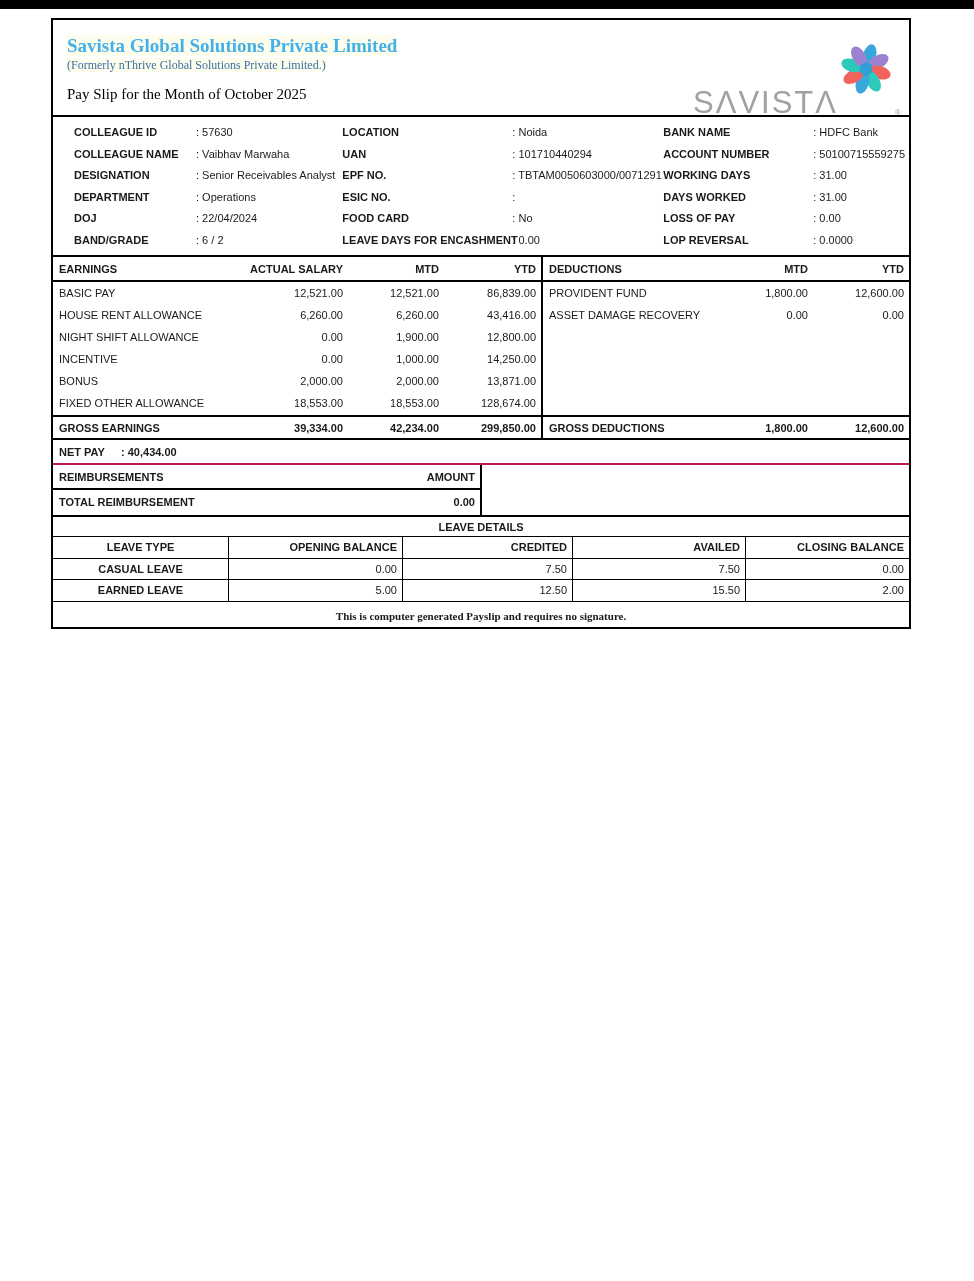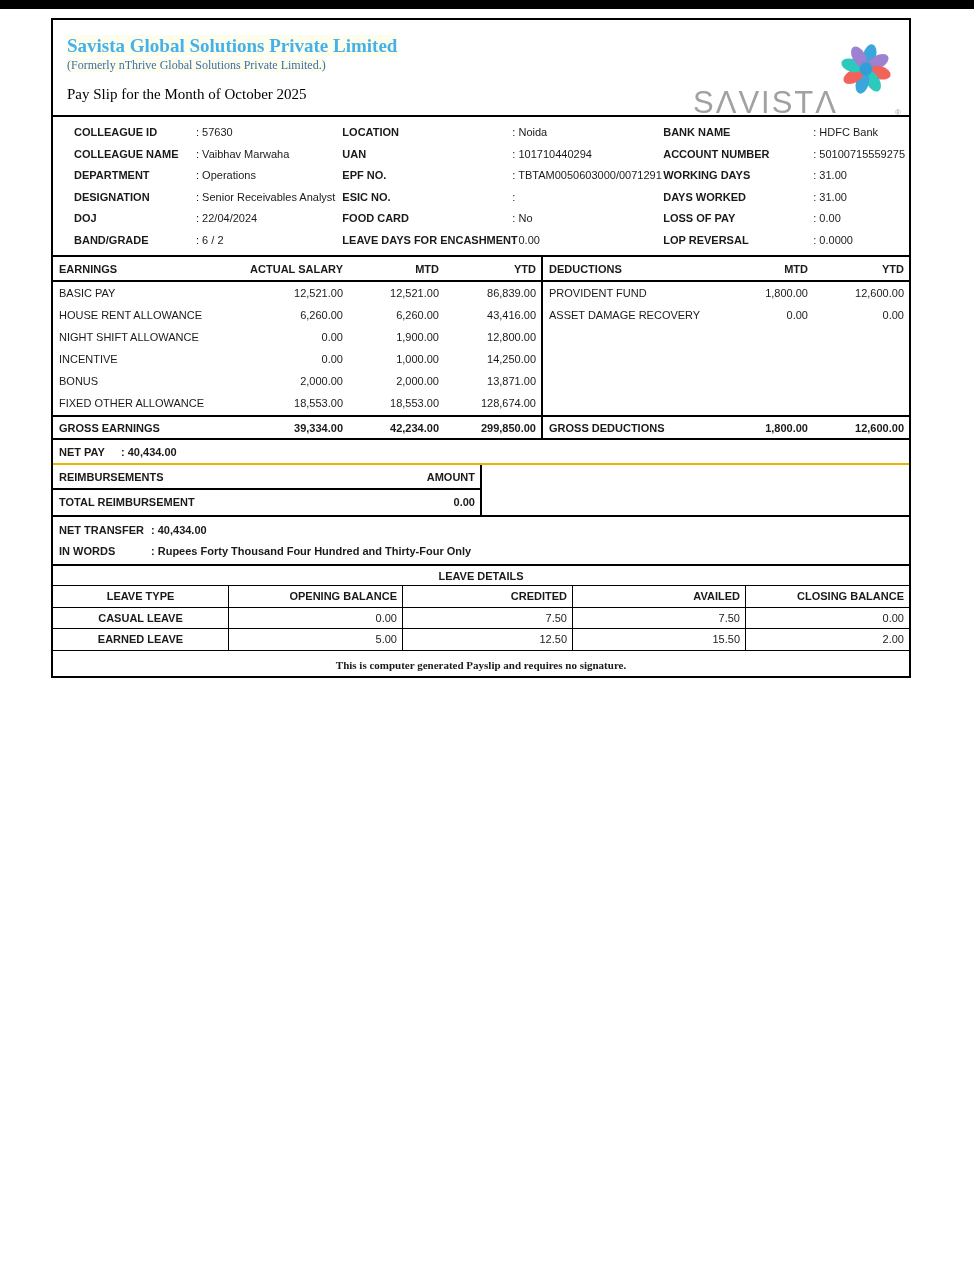--- a/index.html
+++ b/index.html
@@ -44,21 +44,21 @@
   .pname { flex:1; padding-left:6px; white-space:nowrap; overflow:hidden; }
   .pnum { text-align:right; padding-right:5px; }
   .payLeft .c1 { width:100px; } .payLeft .c2 { width:96px; } .payLeft .c3 { width:97px; }
   .payRight .c1 { width:92px; } .payRight .c2 { width:96px; }
 
   
   .netpay { border-top:2px solid #000; height:25px; line-height:24px; font-size:11px; font-weight:bold; padding-left:6px; }
   .netpay .lbl { display:inline-block; width:62px; }
 
   
-  .reimb { display:flex; border-top:2px solid #eab308; }
+  .reimb { display:flex; border-top:2px solid #be185d; }
   .reimbLeft { width:429px; border-right:2px solid #000; }
   .reimbRight { flex:1; }
   .rrow { display:flex; height:25px; line-height:24px; font-size:11px; font-weight:bold; }
   .rrow.first { border-bottom:2px solid #000; }
   .rlbl { flex:1; padding-left:6px; }
   .rval { width:110px; text-align:right; padding-right:5px; }
 
   
   .nettrans { border-top:2px solid #000; padding:3px 0 2px 6px; font-size:11px; font-weight:bold; }
   .ntrow { height:21px; line-height:21px; white-space:nowrap; }
@@ -111,22 +111,22 @@
       </svg>
       <div class="logo-text">SΛVISTΛ</div>
       <div class="logo-reg">®</div>
     </div>
   </div>
 
   <div class="info">
     <div class="icol icol1">
       <div class="irow"><span class="ilabel">COLLEAGUE ID</span><span class="ivalue">: 57630</span></div>
       <div class="irow"><span class="ilabel">COLLEAGUE NAME</span><span class="ivalue">: Vaibhav Marwaha</span></div>
+      <div class="irow"><span class="ilabel">DESIGNATION</span><span class="ivalue">: Senior Receivables Analyst</span></div>
       <div class="irow"><span class="ilabel">DEPARTMENT</span><span class="ivalue">: Operations</span></div>
-      <div class="irow"><span class="ilabel">DESIGNATION</span><span class="ivalue">: Senior Receivables Analyst</span></div>
       <div class="irow"><span class="ilabel">DOJ</span><span class="ivalue">: 22/04/2024</span></div>
       <div class="irow"><span class="ilabel">BAND/GRADE</span><span class="ivalue">: 6 / 2</span></div>
     </div>
     <div class="icol icol2">
       <div class="irow"><span class="ilabel">LOCATION</span><span class="ivalue">: Noida</span></div>
       <div class="irow"><span class="ilabel">UAN</span><span class="ivalue">: 101710440294</span></div>
       <div class="irow"><span class="ilabel">EPF NO.</span><span class="ivalue">: TBTAM0050603000/0071291</span></div>
       <div class="irow"><span class="ilabel">ESIC NO.</span><span class="ivalue">:</span></div>
       <div class="irow"><span class="ilabel">FOOD CARD</span><span class="ivalue">: No</span></div>
       <div class="irow"><span class="ilabel">LEAVE DAYS FOR ENCASHMENT</span><span class="ivalue">: 0.00</span></div>
@@ -232,28 +232,20 @@
         <div class="rval">AMOUNT</div>
       </div>
       <div class="rrow">
         <div class="rlbl">TOTAL REIMBURSEMENT</div>
         <div class="rval">0.00</div>
       </div>
     </div>
     <div class="reimbRight"></div>
   </div>
 
-  <div class="nettrans">
-    <div class="ntrow">
-      <span class="lbl">NET TRANSFER</span><span>: 40,434.00</span>
-    </div>
-    <div class="ntrow">
-      <span class="lbl">IN WORDS</span><span>: Rupees Forty Thousand Four Hundred and Thirty-Four Only</span>
-    </div>
-  </div>
 
   <div class="leaveTitle">LEAVE DETAILS</div>
   <div class="leaveTable">
     <div class="lrow lhead">
       <div class="lcell lc1">LEAVE TYPE</div>
       <div class="lcell lc2 lnum">OPENING BALANCE</div>
       <div class="lcell lc3 lnum">CREDITED</div>
       <div class="lcell lc4 lnum">AVAILED</div>
       <div class="lcell lc5 lnum">CLOSING BALANCE</div>
     </div>

